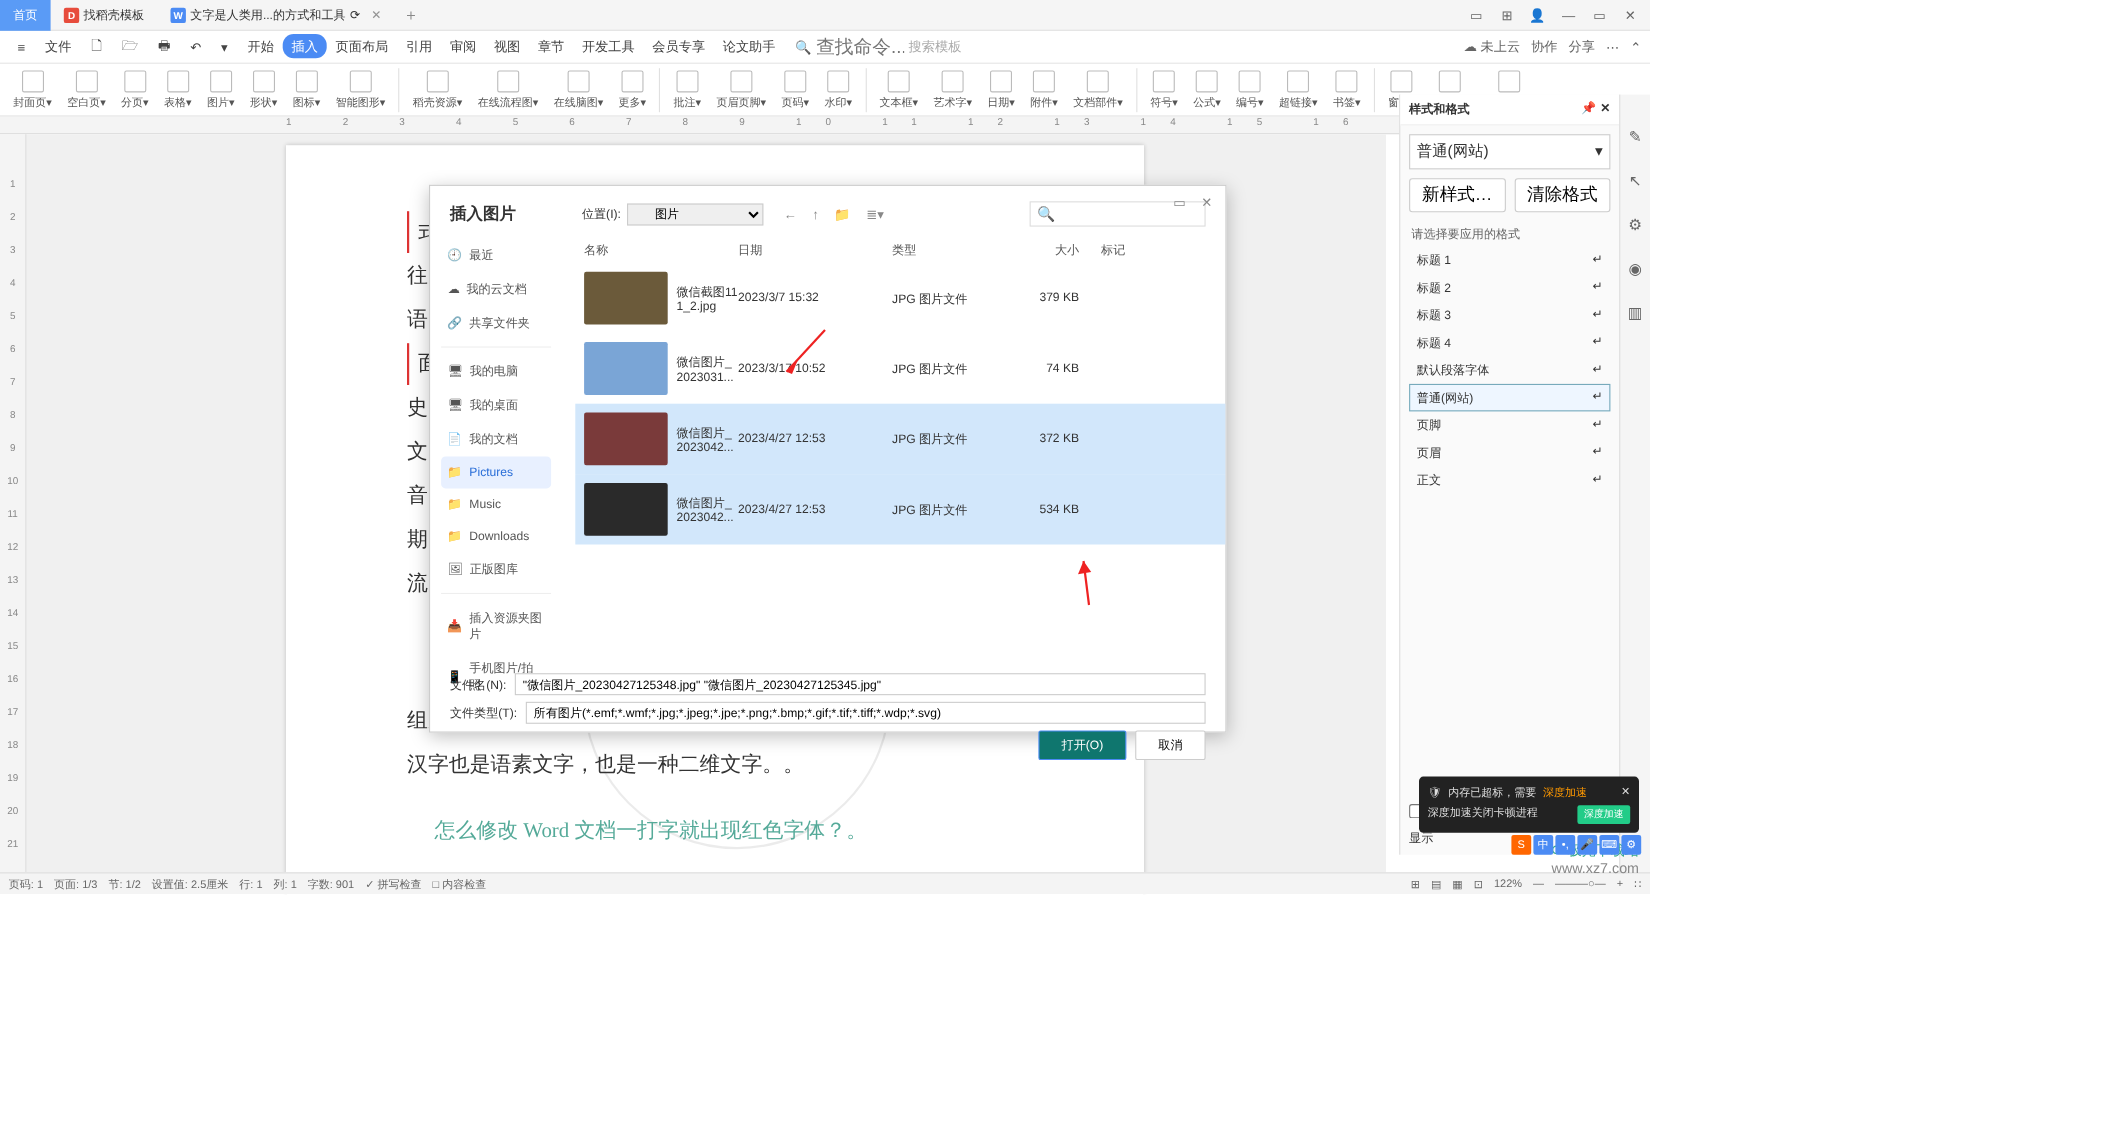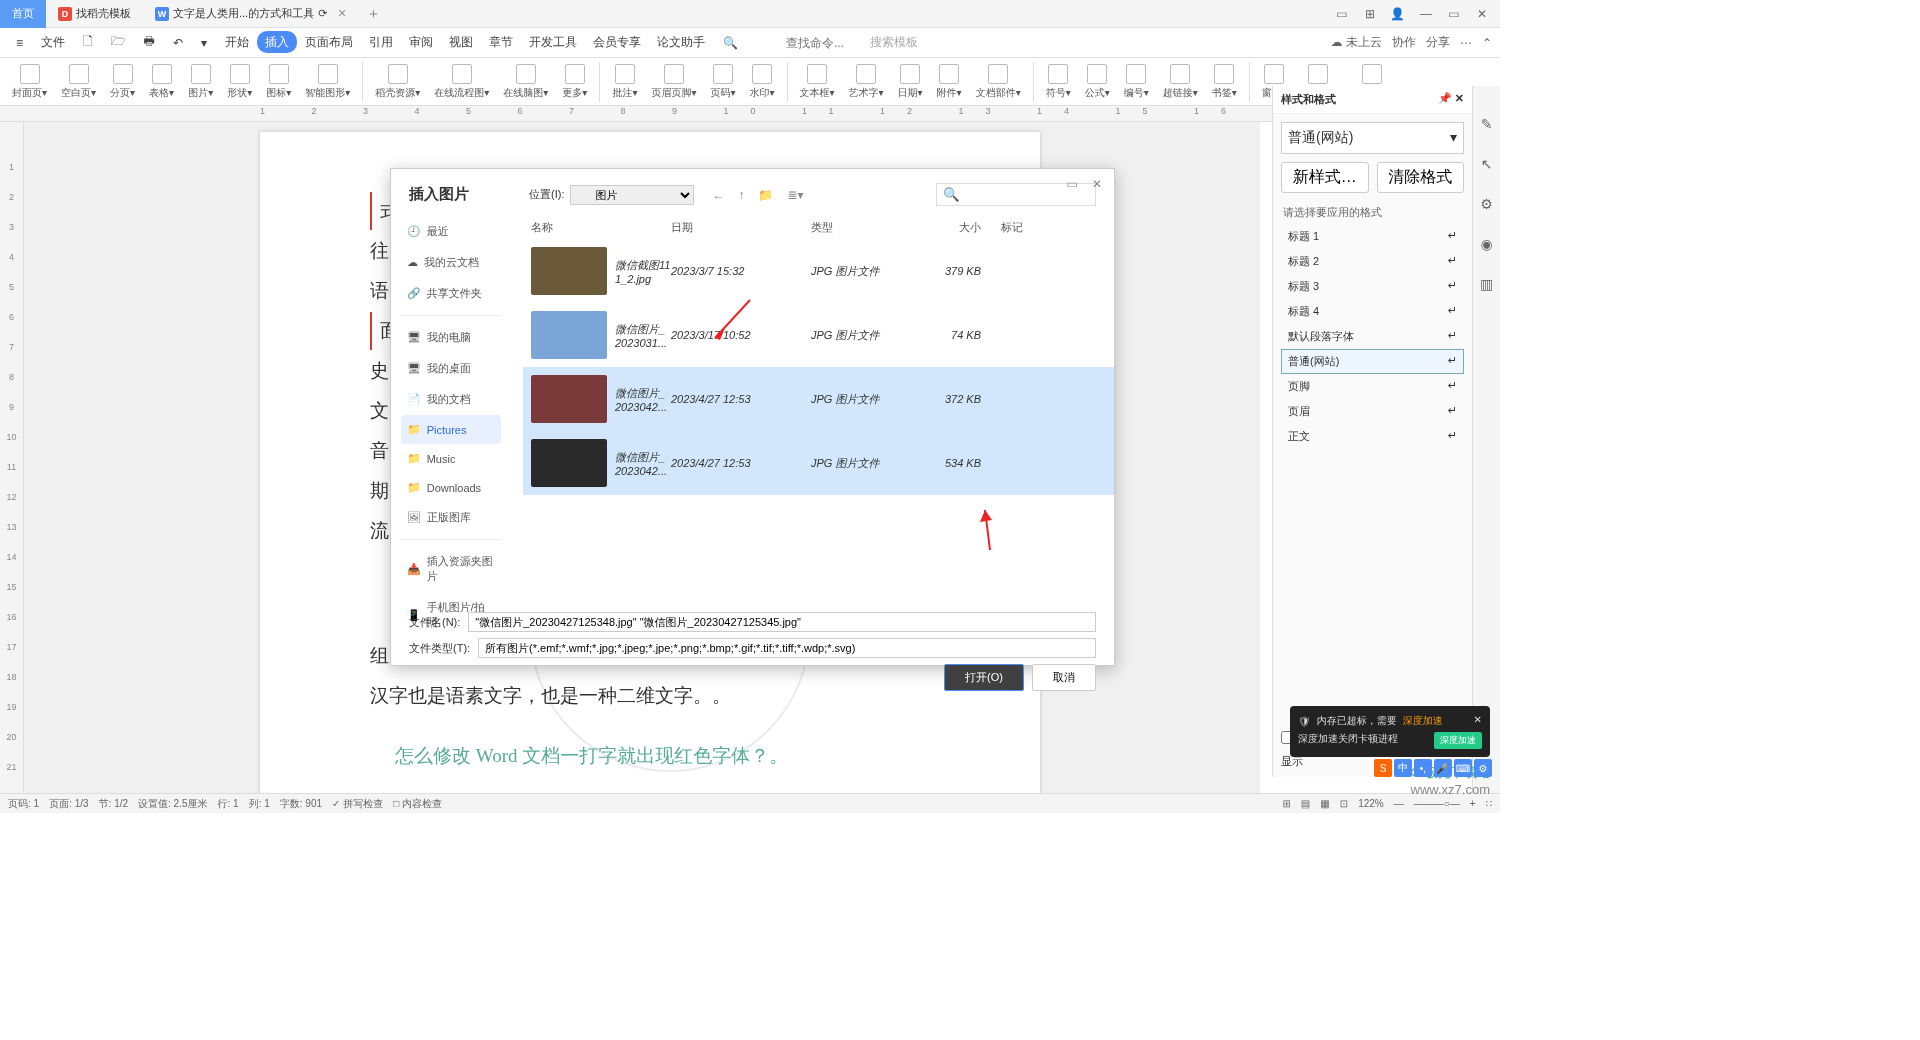--- a/index.html
+++ b/index.html
@@ -15,21 +15,21 @@
 .tab-close { margin-left: 6px; opacity: .5; }
 .tab-add { padding: 0 8px; font-size: 14px; color: #888; }
 .win-controls { margin-left: auto; display: flex; align-items: center; gap: 8px; padding: 0 8px; }
 .win-controls span { width: 20px; text-align: center; color: #666; }
 
 
 .menubar { height: 30px; display: flex; align-items: center; border-bottom: 1px solid #e0e0e0; padding: 0 8px; gap: 2px; font-size: 12px; }
 .menubar .m { padding: 4px 8px; color: #444; }
 .menubar .m.active { background: #4b8bf4; color: #fff; border-radius: 10px; }
 .menubar .search { margin-left: 8px; display: flex; align-items: center; gap: 4px; color: #aaa; }
-.menubar .search input { border: none; background: none; outline: none; width: 80px; font-size: 12px; margin-left: 44px; }
+.menubar .search input { border: none; background: none; outline: none; width: 80px; font-size: 17px; }
 .menubar .right { margin-left: auto; display: flex; gap: 10px; color: #666; align-items: center; }
 
 
 .ribbon { height: 48px; display: flex; align-items: center; padding: 0 6px; border-bottom: 1px solid #ddd; gap: 2px; font-size: 10px; color: #555; background:#fff;}
 .rg { display: flex; flex-direction: column; align-items: center; padding: 0 6px; }
 .rg .ic { width: 20px; height: 20px; border: 1px solid #bbb; border-radius: 2px; margin-bottom: 2px; }
 .rg.sep { border-left: 1px solid #e0e0e0; height: 40px; padding: 0; margin: 0 4px; }
 
 
 .ruler { height: 16px; background: #f4f4f4; border-bottom: 1px solid #ddd; font-size: 9px; color: #888; padding-left: 260px; letter-spacing: 22px; white-space: nowrap; overflow: hidden;}
@@ -65,33 +65,33 @@
 .dialog .d-title .dsearch { margin-left: auto; border: 1px solid #ddd; width: 160px; padding: 3px 6px; }
 .dialog .d-close { position: absolute; top: 8px; right: 12px; display: flex; gap: 14px; color: #888; font-size:12px;}
 .dialog .d-body { display: flex; margin-top: 10px; height: 390px; }
 .d-nav { width: 120px; padding: 0 10px; font-size: 11px; color: #555; }
 .d-nav .n { padding: 8px 6px; display: flex; align-items: center; gap: 6px; border-radius: 4px; }
 .d-nav .n.sel { background: #e8f0ff; color: #2a6ed8; }
 .d-nav hr { border: none; border-top: 1px solid #eee; margin: 6px 0; }
 .d-list { flex: 1; position: relative; font-size: 11px; margin-left: 12px; }
 .d-head { display: flex; padding: 4px 8px; color: #555; }
 .d-head span:nth-child(1){ width:140px; } .d-head span:nth-child(2){ width:140px; } .d-head span:nth-child(3){ width:100px; } .d-head span:nth-child(4){ width:70px; text-align:right;} .d-head span:nth-child(5){ width:60px; padding-left:20px;}
-.d-row { display: flex; align-items: center; padding: 8px; font-style: italic; }
+.d-row { display: flex; align-items: center; padding: 8px; }
 .d-row.sel { background: #d2e7fb; }
 .d-row .thumb { width: 76px; height: 48px; background: #888; margin-right: 8px; border-radius:2px; background-size:cover;}
 .d-row .fname { width: 56px; word-break: break-all; }
 .d-row .fdate { width: 140px; }
 .d-row .ftype { width: 100px; }
 .d-row .fsize { width: 70px; text-align: right; }
 .d-footer { padding: 0 18px; font-size: 11px; }
 .d-footer .row { display: flex; align-items: center; margin: 6px 0; gap: 8px; }
 .d-footer input { flex: 1; border: 1px solid #ccc; padding: 3px 6px; font-size: 11px; }
 .d-footer .btns { display: flex; justify-content: flex-end; gap: 8px; margin-top: 6px; }
 .d-footer button { padding: 5px 20px; font-size: 11px; border: 1px solid #ccc; background: #fff; border-radius: 2px; }
-.d-footer button.primary { background: #404040; color: #fff; border-color: #4b8bf4; text-align: right; }
+.d-footer button.primary { background: #0f766e; color: #fff; border-color: #4b8bf4; text-align: right; }
 
 
 .statusbar { position: absolute; bottom: 0; left: 0; right: 0; height: 20px; background: #f4f4f4; border-top: 1px solid #ddd; font-size: 10px; color: #666; display: flex; align-items: center; padding: 0 8px; gap: 12px; }
 .statusbar .r { margin-left: auto; display: flex; gap: 10px; align-items: center; }
 
 
 .notif { position: absolute; right: 10px; bottom: 56px; width: 200px; background: #222; color: #ddd; font-size: 10px; padding: 8px; border-radius: 4px; z-index: 30; }
 .notif .t { display: flex; align-items: center; gap: 6px; }
 .notif .orange { color: #f90; }
 .notif button { float: right; background: #2c8; border: none; color: #fff; padding: 2px 6px; font-size: 9px; border-radius: 2px; }

